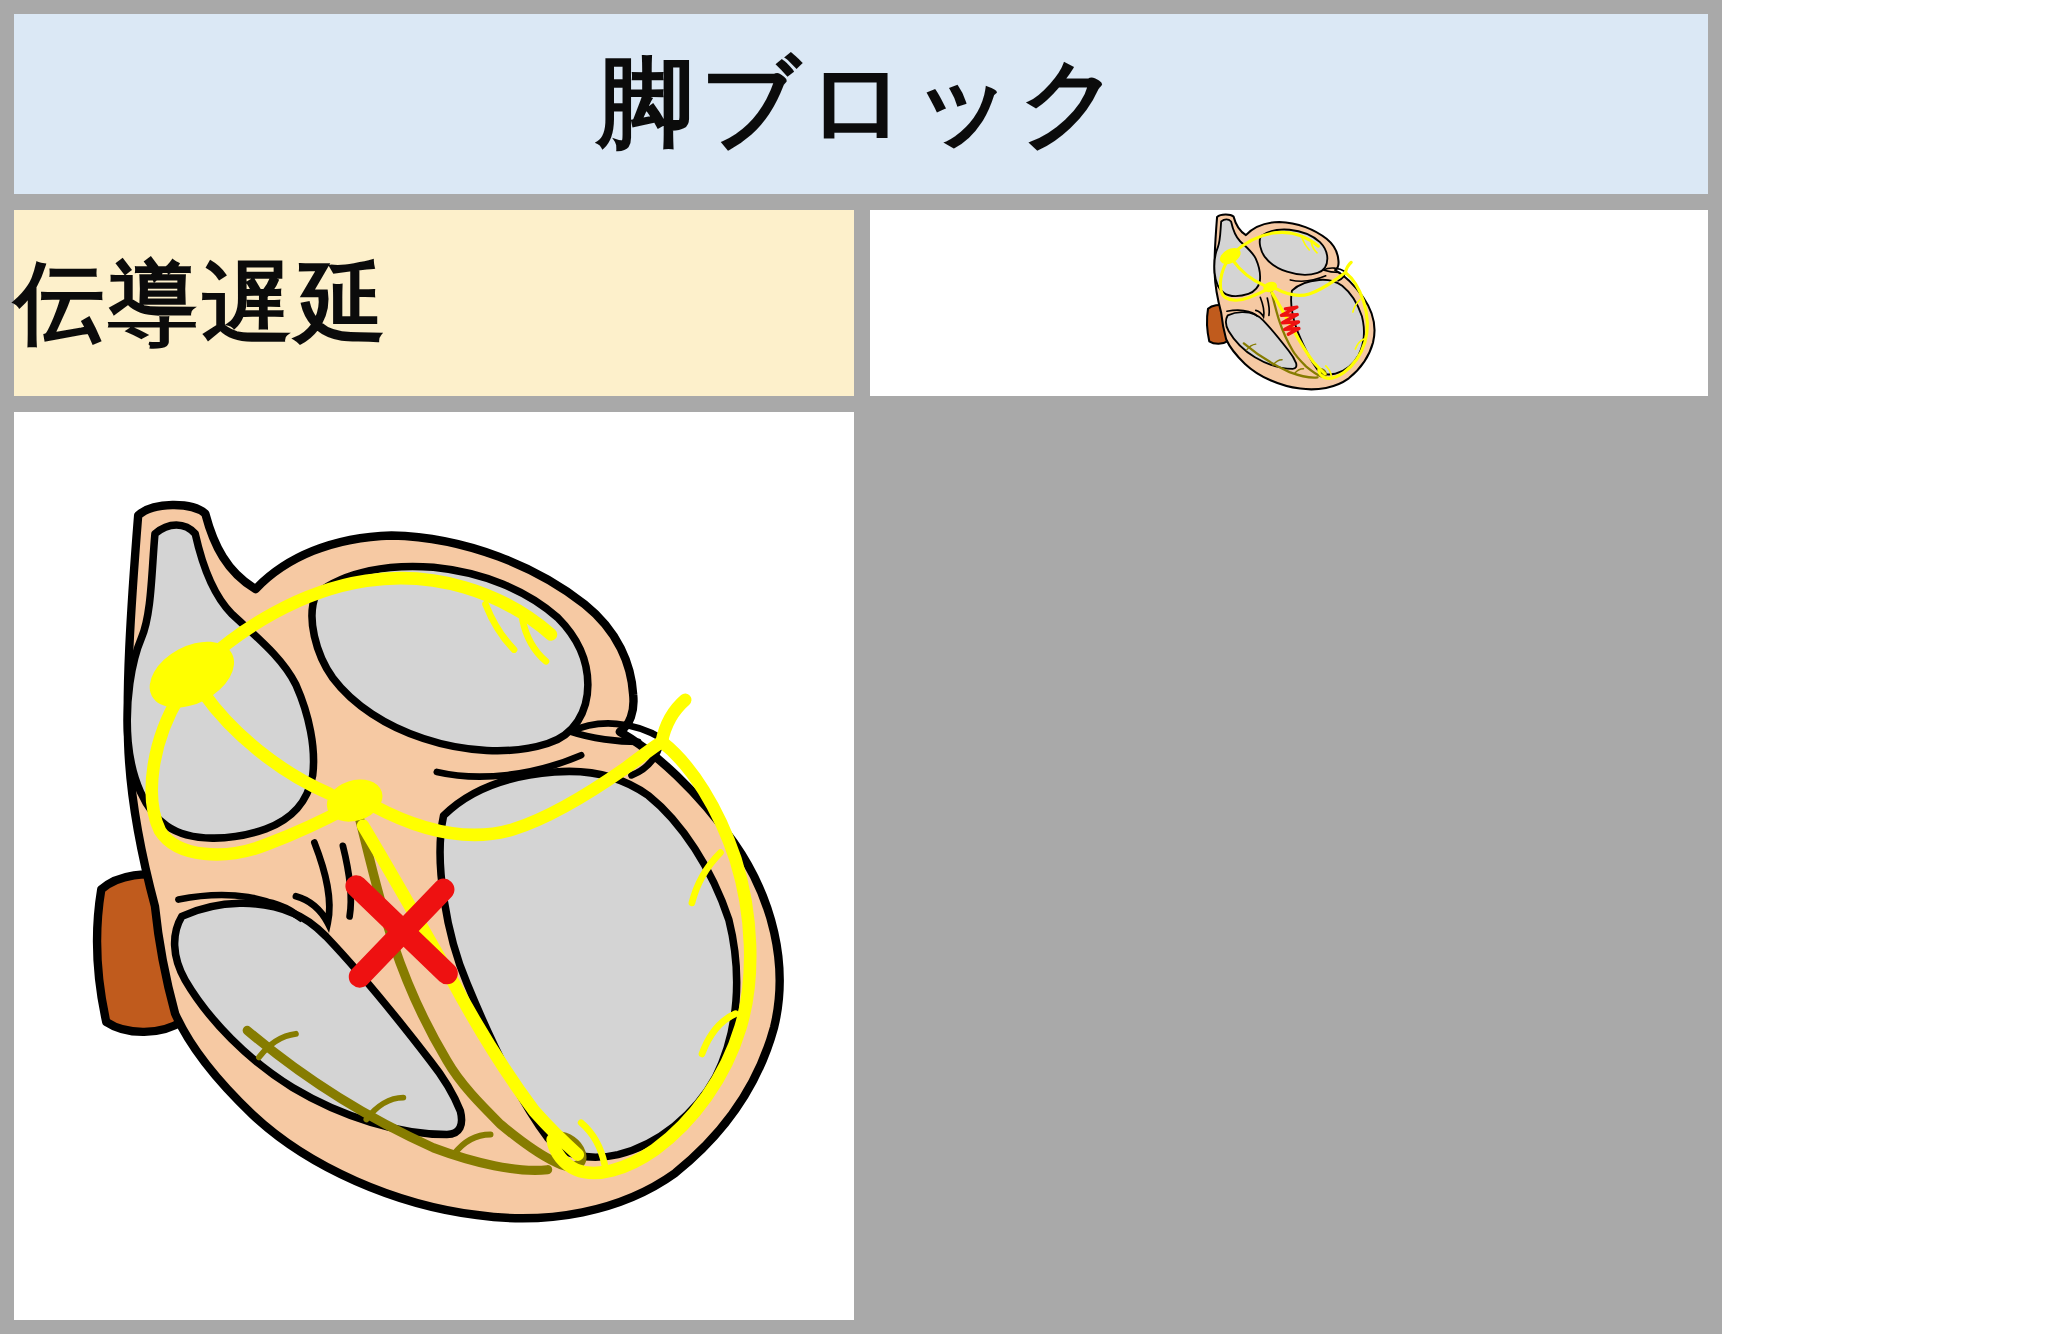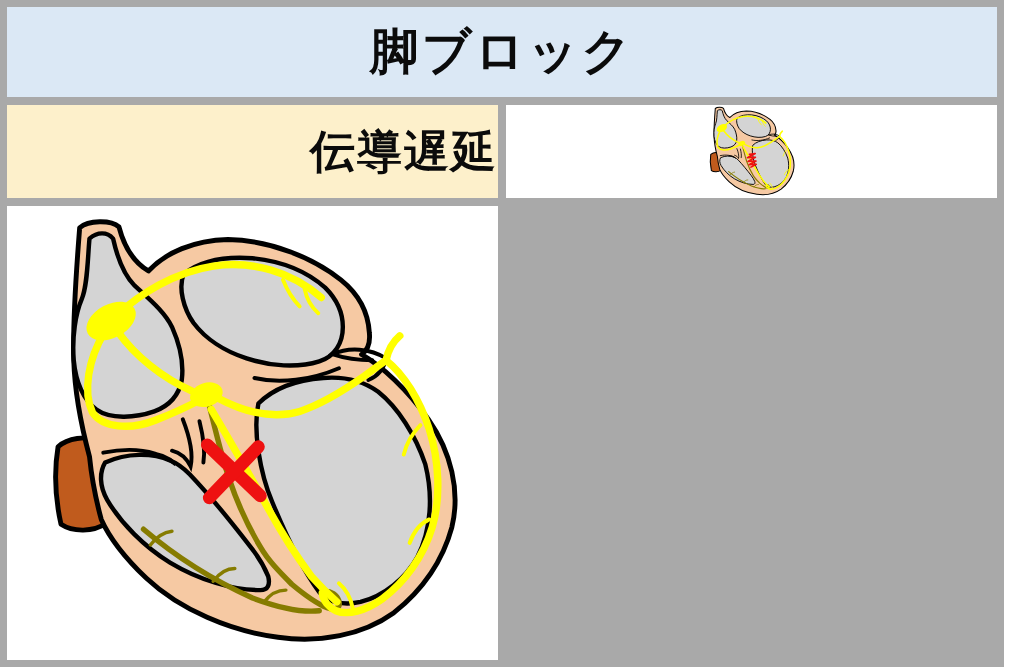--- a/index.html
+++ b/index.html
@@ -1,33 +1,33 @@
 <!DOCTYPE html>
 <html style="--c-frame: #a9a9a9; --c-panel_bg: #ffffff; --c-title_bg: #dbe8f5; --c-heart_wall: #f6c9a3; --c-chamber: #d4d4d4; --c-outline: #000000; --c-conduction_yellow: #ffff00; --c-bundle_olive: #867c00; --c-vessel_brown: #c05b1d; --c-mark_red: #ee1111;"><head>
 <meta charset="utf-8">
 <style>
   html,body{margin:0;padding:0;background:#ffffff;}
   .poster{
-    width:1004px;height:667px;box-sizing:border-box;
+    width:861px;height:667px;box-sizing:border-box;
     background:var(--c-frame,#a9a9a9);
     padding:7px;
     display:grid;
     grid-template-columns:1fr 1fr;
     grid-template-rows:90px 93px 1fr;
     gap:8px;
     font-family:"Liberation Sans","DejaVu Sans",sans-serif;
   }
   .title-bar{
     grid-column:1/3;
     background:var(--c-title_bg,#dbe8f5);
     display:flex;align-items:center;justify-content:center;
     font-size:49px;font-weight:bold;color:#0b0b0b;letter-spacing:3px;
   }
   .col-header{
-    display:flex;align-items:center;justify-content:flex-end;
+    display:flex;align-items:center;justify-content:flex-start;
     font-size:45px;font-weight:bold;color:#0b0b0b;letter-spacing:2px;
   }
   .panel{
     background:var(--c-panel_bg,#ffffff);
     display:flex;align-items:center;justify-content:center;
     overflow:hidden;
   }
   svg.heart{width:100%;height:100%;display:block;}
 
   

